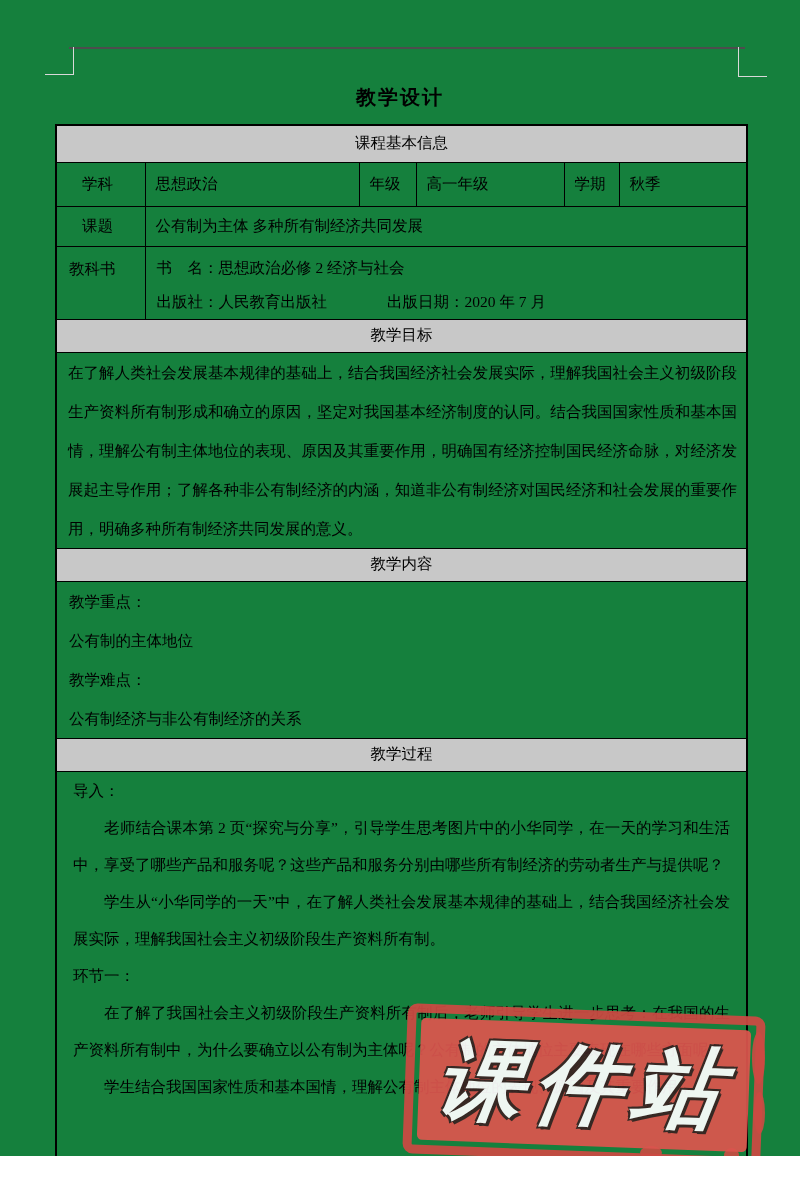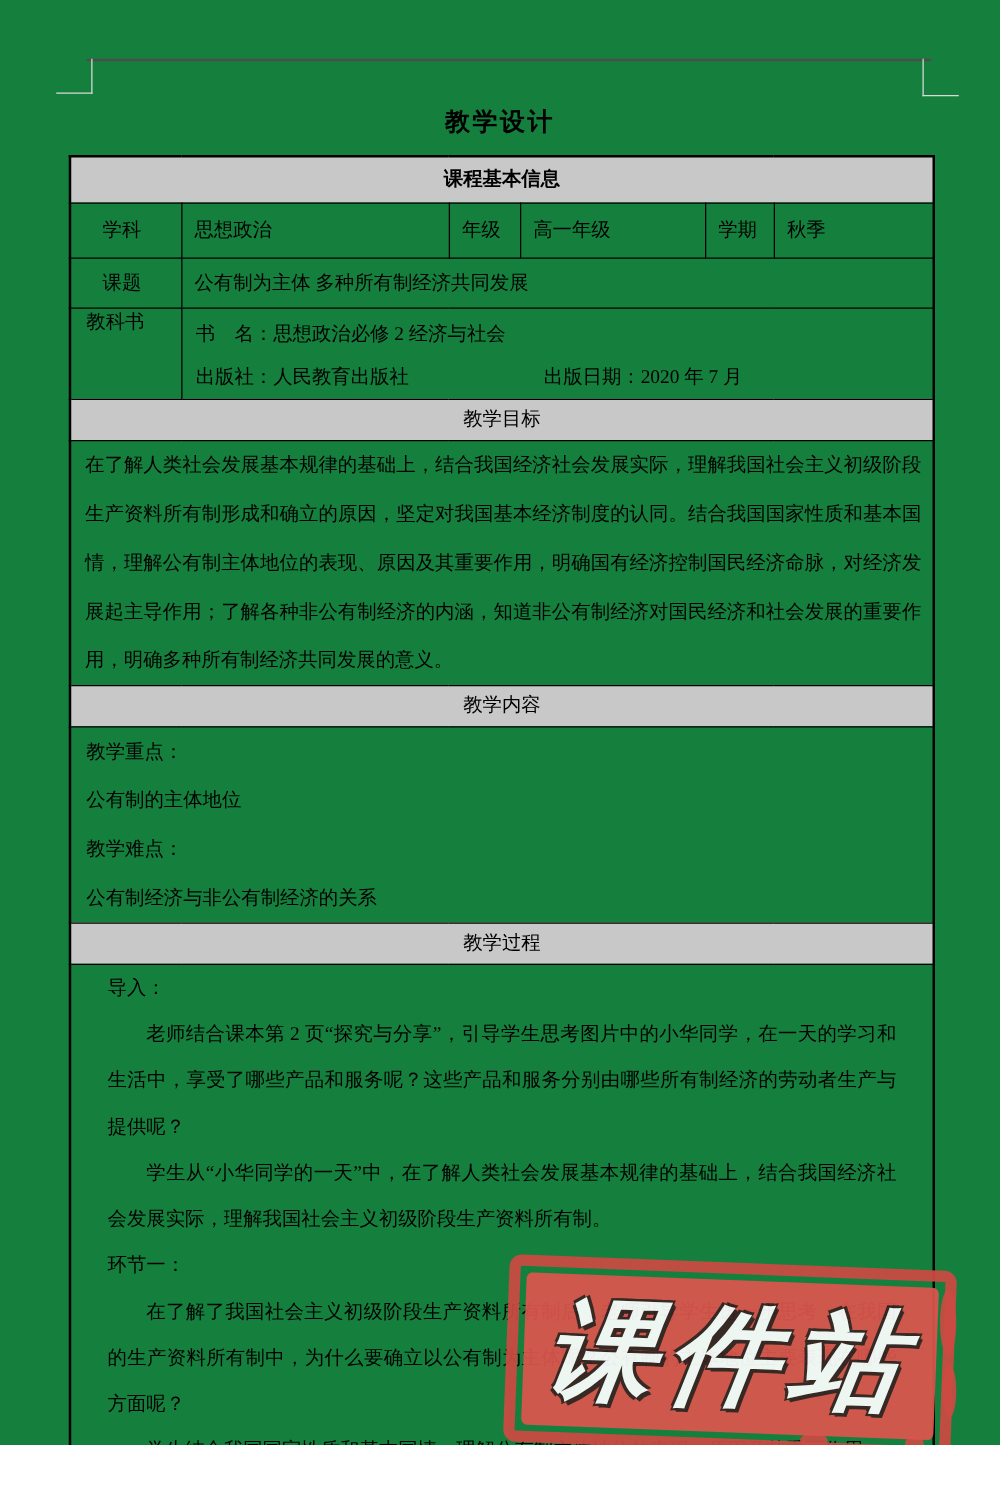--- a/index.html
+++ b/index.html
@@ -13,32 +13,32 @@
 
   .doc-title { position:absolute; top:84px; left:0; right:0; text-align:center;
                font-size:20px; font-weight:700; letter-spacing:2px; }
 
   
   .tbl-wrap { position:absolute; left:55px; top:124px; }
   table { border-collapse:collapse; table-layout:fixed; width:691px;
           font-size:15.5px; border:2px solid #000; }
   td { border:1px solid #000; vertical-align:middle; }
   td.hdr { text-align:center; height:33px; }
-  td.hdr-first { height:37px;font-weight:bold; }
+  td.hdr-first { height:37px; }
   .r-info td { height:44px; }
   .r-topic td { height:40px; }
   td.lbl { padding-left:25px; }
   td.val { padding-left:10px; }
-  td.lbl-top { vertical-align:top; padding-left:12px; height:72px; }
+  td.lbl-top { vertical-align:top; padding-top:12px; padding-left:12px; height:72px; }
   .cell-textbook { vertical-align:top; padding:4px 8px 0 11px; line-height:34px; }
-  .cell-textbook .pub-date { display:inline-block; margin-left:108px; }
+  .cell-textbook .pub-date { display:inline-block; margin-left:60px; }
   .cell-objectives { height:195px; line-height:39px; padding:0 9px 0 11px;
                      text-align:justify; vertical-align:top; }
   .cell-content { height:156px; line-height:39px; padding:0 12px; vertical-align:top; }
-  .cell-process { height:407px; line-height:37px; padding:0 29px; vertical-align:top; }
+  .cell-process { height:407px; line-height:37px; padding:0 16px; vertical-align:top; }
   .cell-process p { text-align:justify; }
   .cell-process p.indent { text-indent:2em; }
 
   
   .stamp { position:absolute; left:405px; top:1010px; width:358px; height:150px;
            transform:rotate(2.2deg); opacity:.93; z-index:9;
            border:9px solid; border-radius:10px; }
   .stamp-inner { margin:5px; height:calc(100% - 10px); border-radius:5px;
                  display:flex; align-items:center; justify-content:center; overflow:hidden; }
   .stamp-text { font-size:88px; font-weight:900; font-style:italic; color:#fff;

